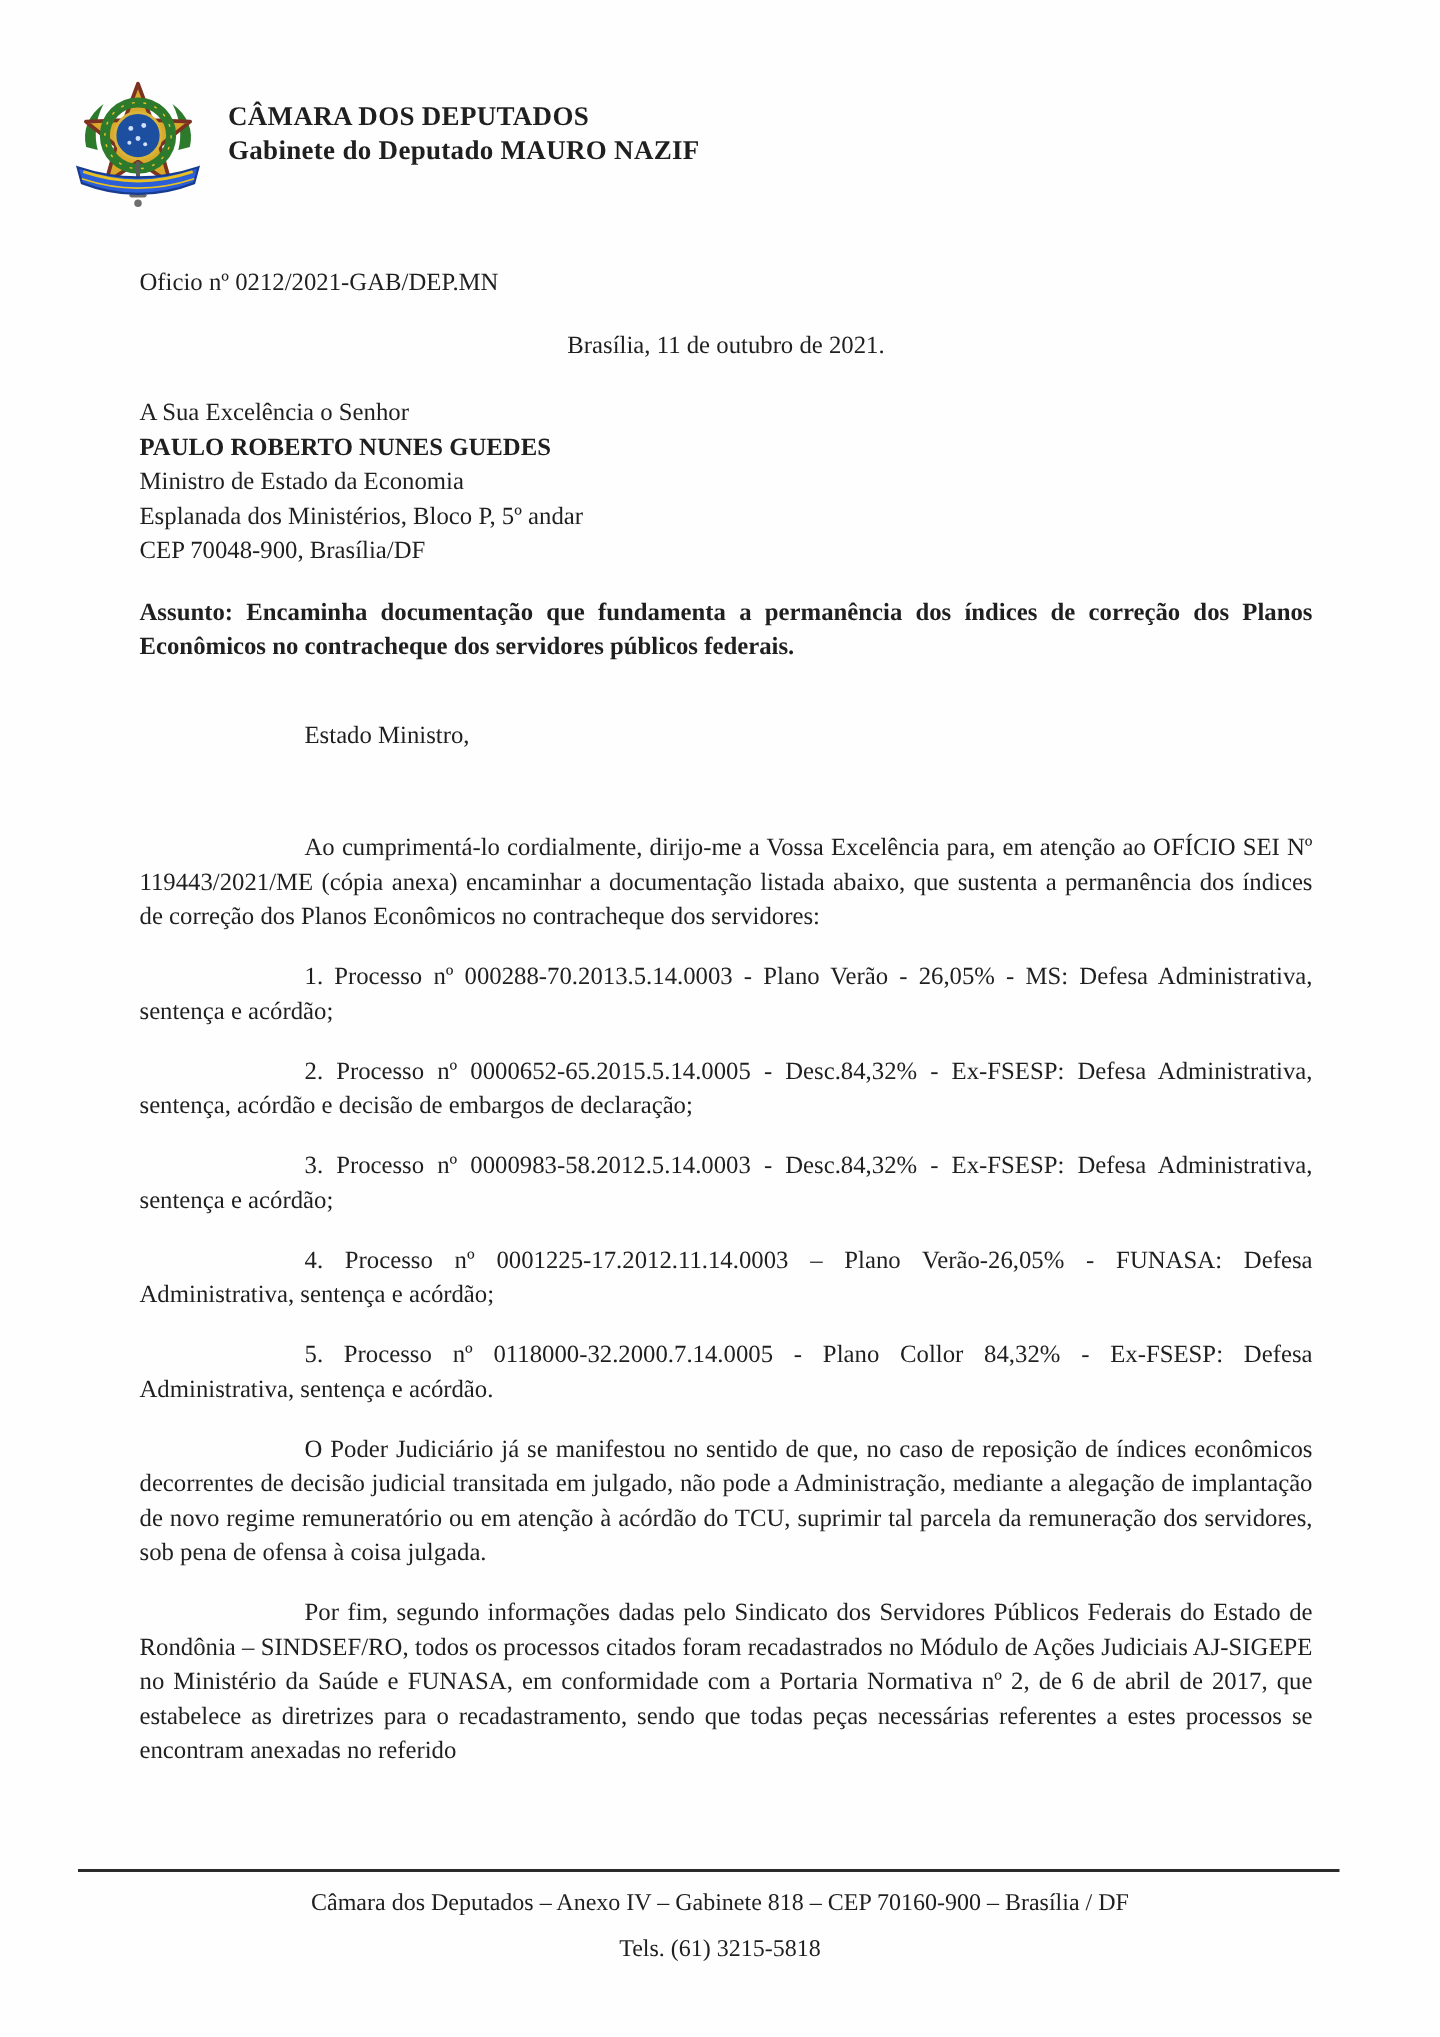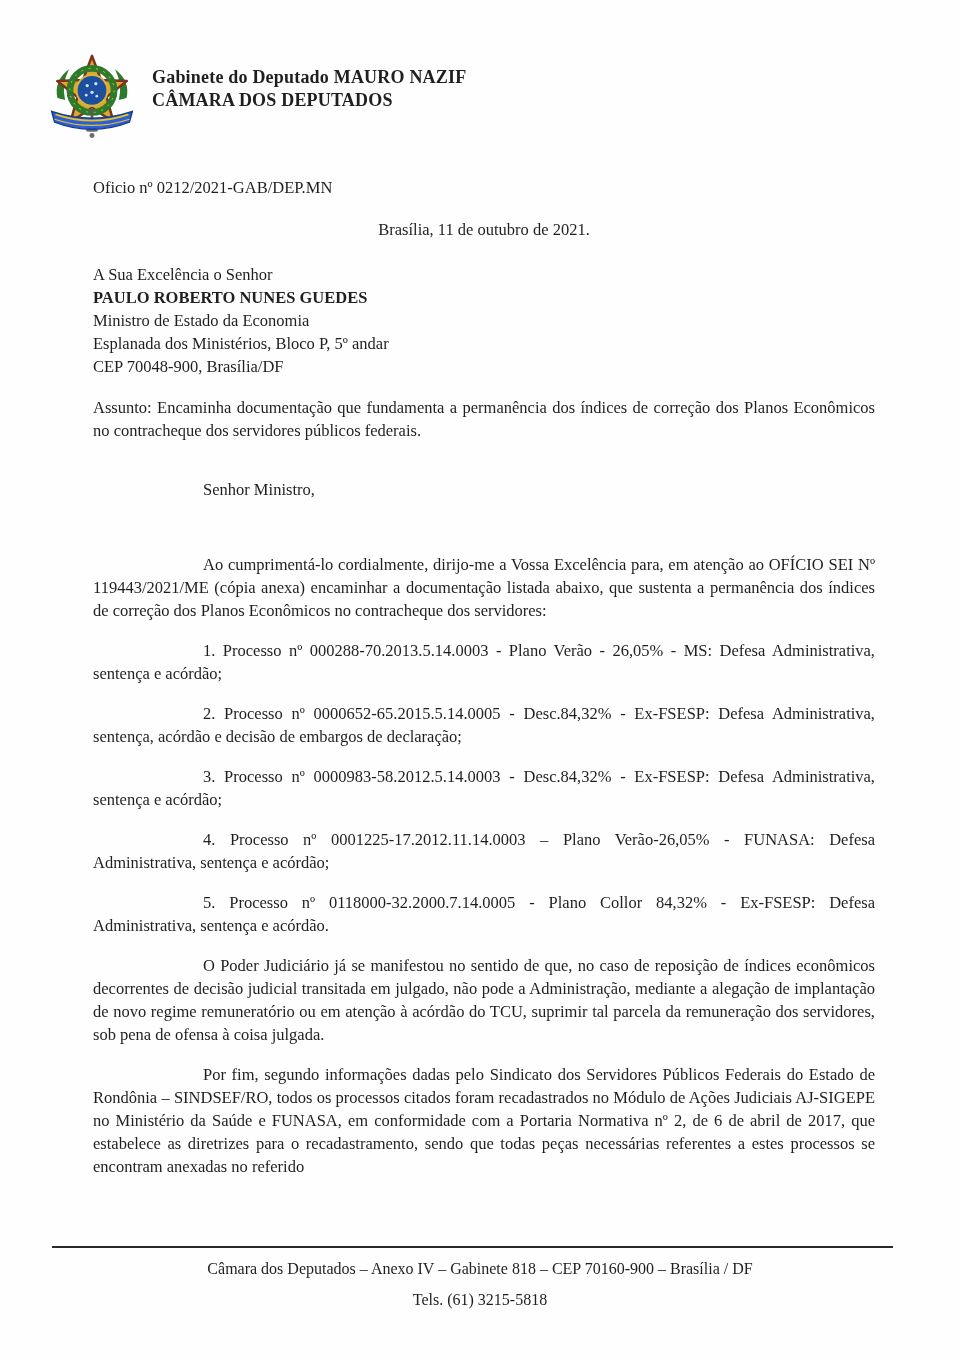--- a/index.html
+++ b/index.html
@@ -25,21 +25,21 @@
   .content{
     position:absolute;left:93px;top:0;width:782px;
     font-size:16.5px;line-height:23px;
   }
   .ref{margin:176px 0 0 0;}
   .date{margin:19px 0 0 0;text-align:center;}
   .recipient{margin:22px 0 12px 0;}
   .recipient div{line-height:23px;}
   .bold{font-weight:bold;}
   .subject{
-    margin:18px 0 0 0;font-weight:normal;text-align:justify;
+    margin:18px 0 0 0;font-weight:bold;text-align:justify;
   }
   .greeting{margin:36px 0 0 0;text-indent:110px;}
   .para{
     margin:17px 0 0 0;text-align:justify;text-indent:110px;
   }
   .para.first{margin-top:52px;}
   .footer{position:absolute;left:0;top:1246px;width:960px;text-align:center;}
   .footer-rule{
     margin:0 0 0 52px;width:841px;height:0;
     border-top:2px solid #2a2a2a;
@@ -74,40 +74,40 @@
         <rect x="48.6" y="58" width="2.8" height="24" fill="#5a5a5a"></rect>
         <rect x="44" y="80" width="12" height="3" rx="1.5" fill="#6e6e6e"></rect>
         <circle cx="50" cy="87" r="2.6" fill="#6e6e6e"></circle>
 
         <path d="M8,62 Q50,76 92,62 L89,73 Q50,88 11,73 Z" fill="#2b5fd9" stroke="#173c8f" stroke-width="1.5"></path>
         <path d="M12,65 Q50,78 88,65" fill="none" stroke="#e8c020" stroke-width="2"></path>
         <path d="M11,70 Q50,83 89,70" fill="none" stroke="#e8c020" stroke-width="1.2"></path>
       </svg>
     </span>
     <div class="header-text">
+      <div>CÂMARA DOS DEPUTADOS</div>
       <div>Gabinete do Deputado MAURO NAZIF</div>
-      <div>CÂMARA DOS DEPUTADOS</div>
     </div>
   </div>
 
   <div class="content">
     <p class="ref">Oficio nº 0212/2021-GAB/DEP.MN</p>
     <p class="date">Brasília, 11 de outubro de 2021.</p>
 
     <div class="recipient">
       <div>A Sua Excelência o Senhor</div>
       <div class="bold">PAULO ROBERTO NUNES GUEDES</div>
       <div>Ministro de Estado da Economia</div>
       <div>Esplanada dos Ministérios, Bloco P, 5º andar</div>
       <div>CEP 70048-900, Brasília/DF</div>
     </div>
 
     <p class="subject">Assunto: Encaminha documentação que fundamenta a permanência dos índices de correção dos Planos Econômicos no contracheque dos servidores públicos federais.</p>
 
-    <p class="greeting">Senhor Ministro,</p>
+    <p class="greeting">Estado Ministro,</p>
 
     <p class="para first">Ao cumprimentá-lo cordialmente, dirijo-me a Vossa Excelência para, em atenção ao OFÍCIO SEI Nº 119443/2021/ME (cópia anexa) encaminhar a documentação listada abaixo, que sustenta a permanência dos índices de correção dos Planos Econômicos no contracheque dos servidores:</p>
 
     <p class="para">1. Processo nº 000288-70.2013.5.14.0003 - Plano Verão - 26,05% - MS: Defesa Administrativa, sentença e acórdão;</p>
     <p class="para">2. Processo nº 0000652-65.2015.5.14.0005 - Desc.84,32% - Ex-FSESP: Defesa Administrativa, sentença, acórdão e decisão de embargos de declaração;</p>
     <p class="para">3. Processo nº 0000983-58.2012.5.14.0003 - Desc.84,32% - Ex-FSESP: Defesa Administrativa, sentença e acórdão;</p>
     <p class="para">4. Processo nº 0001225-17.2012.11.14.0003 – Plano Verão-26,05% - FUNASA: Defesa Administrativa, sentença e acórdão;</p>
     <p class="para">5. Processo nº 0118000-32.2000.7.14.0005 - Plano Collor 84,32% - Ex-FSESP: Defesa Administrativa, sentença e acórdão.</p>
 
     <p class="para">O Poder Judiciário já se manifestou no sentido de que, no caso de reposição de índices econômicos decorrentes de decisão judicial transitada em julgado, não pode a Administração, mediante a alegação de implantação de novo regime remuneratório ou em atenção à acórdão do TCU, suprimir tal parcela da remuneração dos servidores, sob pena de ofensa à coisa julgada.</p>

